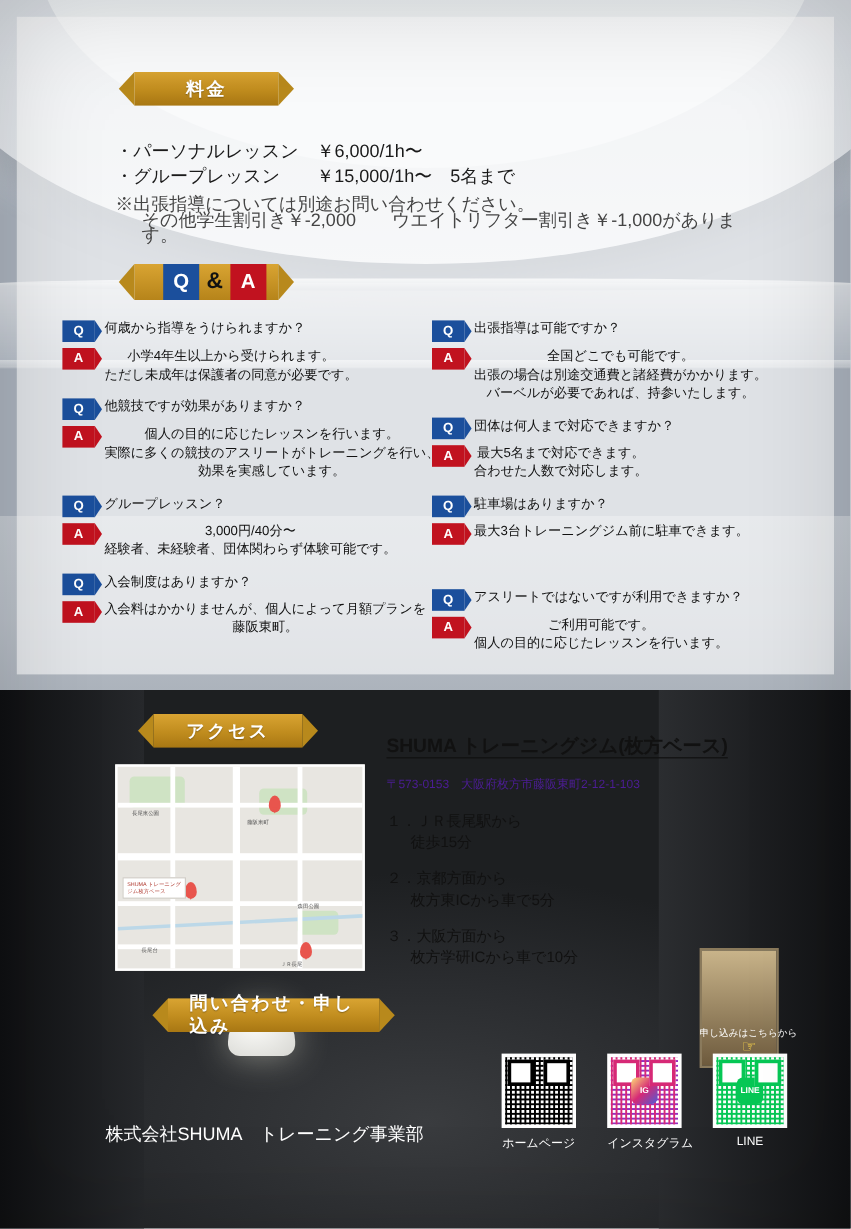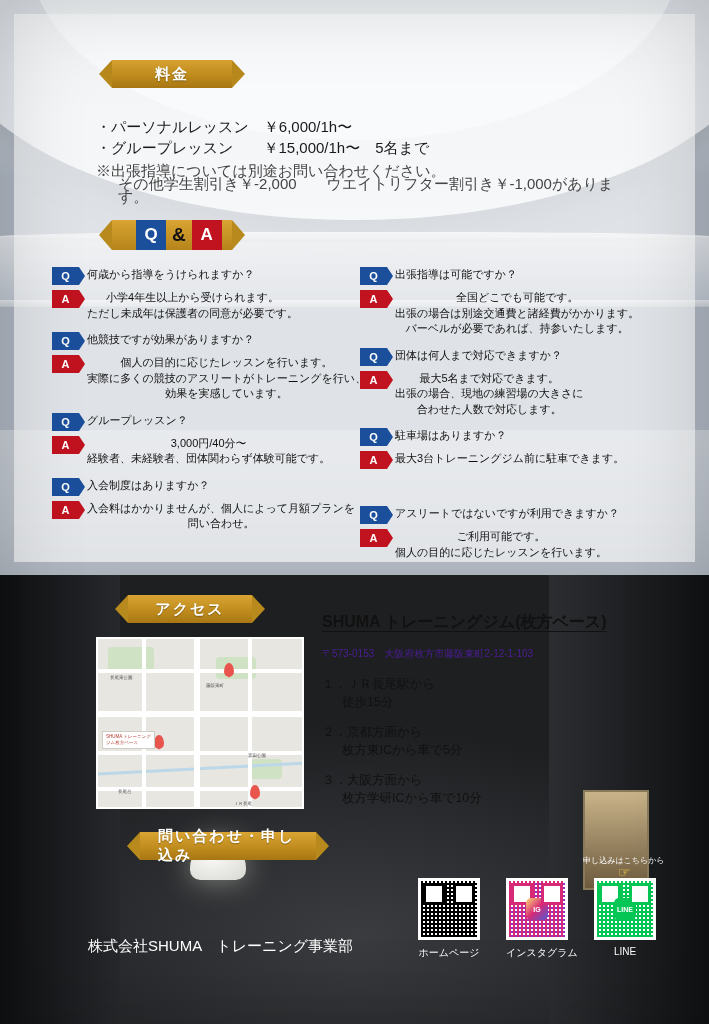--- a/index.html
+++ b/index.html
@@ -376,21 +376,21 @@
 
     <div class="qa-item">
       <div class="qa-line">
           <span class="tag q">Q</span>
         <span class="qa-text">入会制度はありますか？</span>
         </div>
       <div class="qa-line">
           <span class="tag a">A</span>
         <span class="qa-text answer">
           <div>入会料はかかりませんが、個人によって月額プランを</div>
-          <div>問い合わせ。</div>
+          <div>藤阪東町。</div>
         </span>
         </div>
     </div>
 
   </div>
 
   <div class="qa-col right">
 
     <div class="qa-item">
       <div class="qa-line">
@@ -409,21 +409,20 @@
 
     <div class="qa-item">
       <div class="qa-line">
           <span class="tag q">Q</span>
         <span class="qa-text">団体は何人まで対応できますか？</span>
         </div>
       <div class="qa-line">
           <span class="tag a">A</span>
         <span class="qa-text answer">
           <div>最大5名まで対応できます。</div>
-          <div>出張の場合、現地の練習場の大きさに</div>
           <div>合わせた人数で対応します。</div>
         </span>
         </div>
     </div>
 
     <div class="qa-item">
       <div class="qa-line">
           <span class="tag q">Q</span>
         <span class="qa-text">駐車場はありますか？</span>
         </div>

